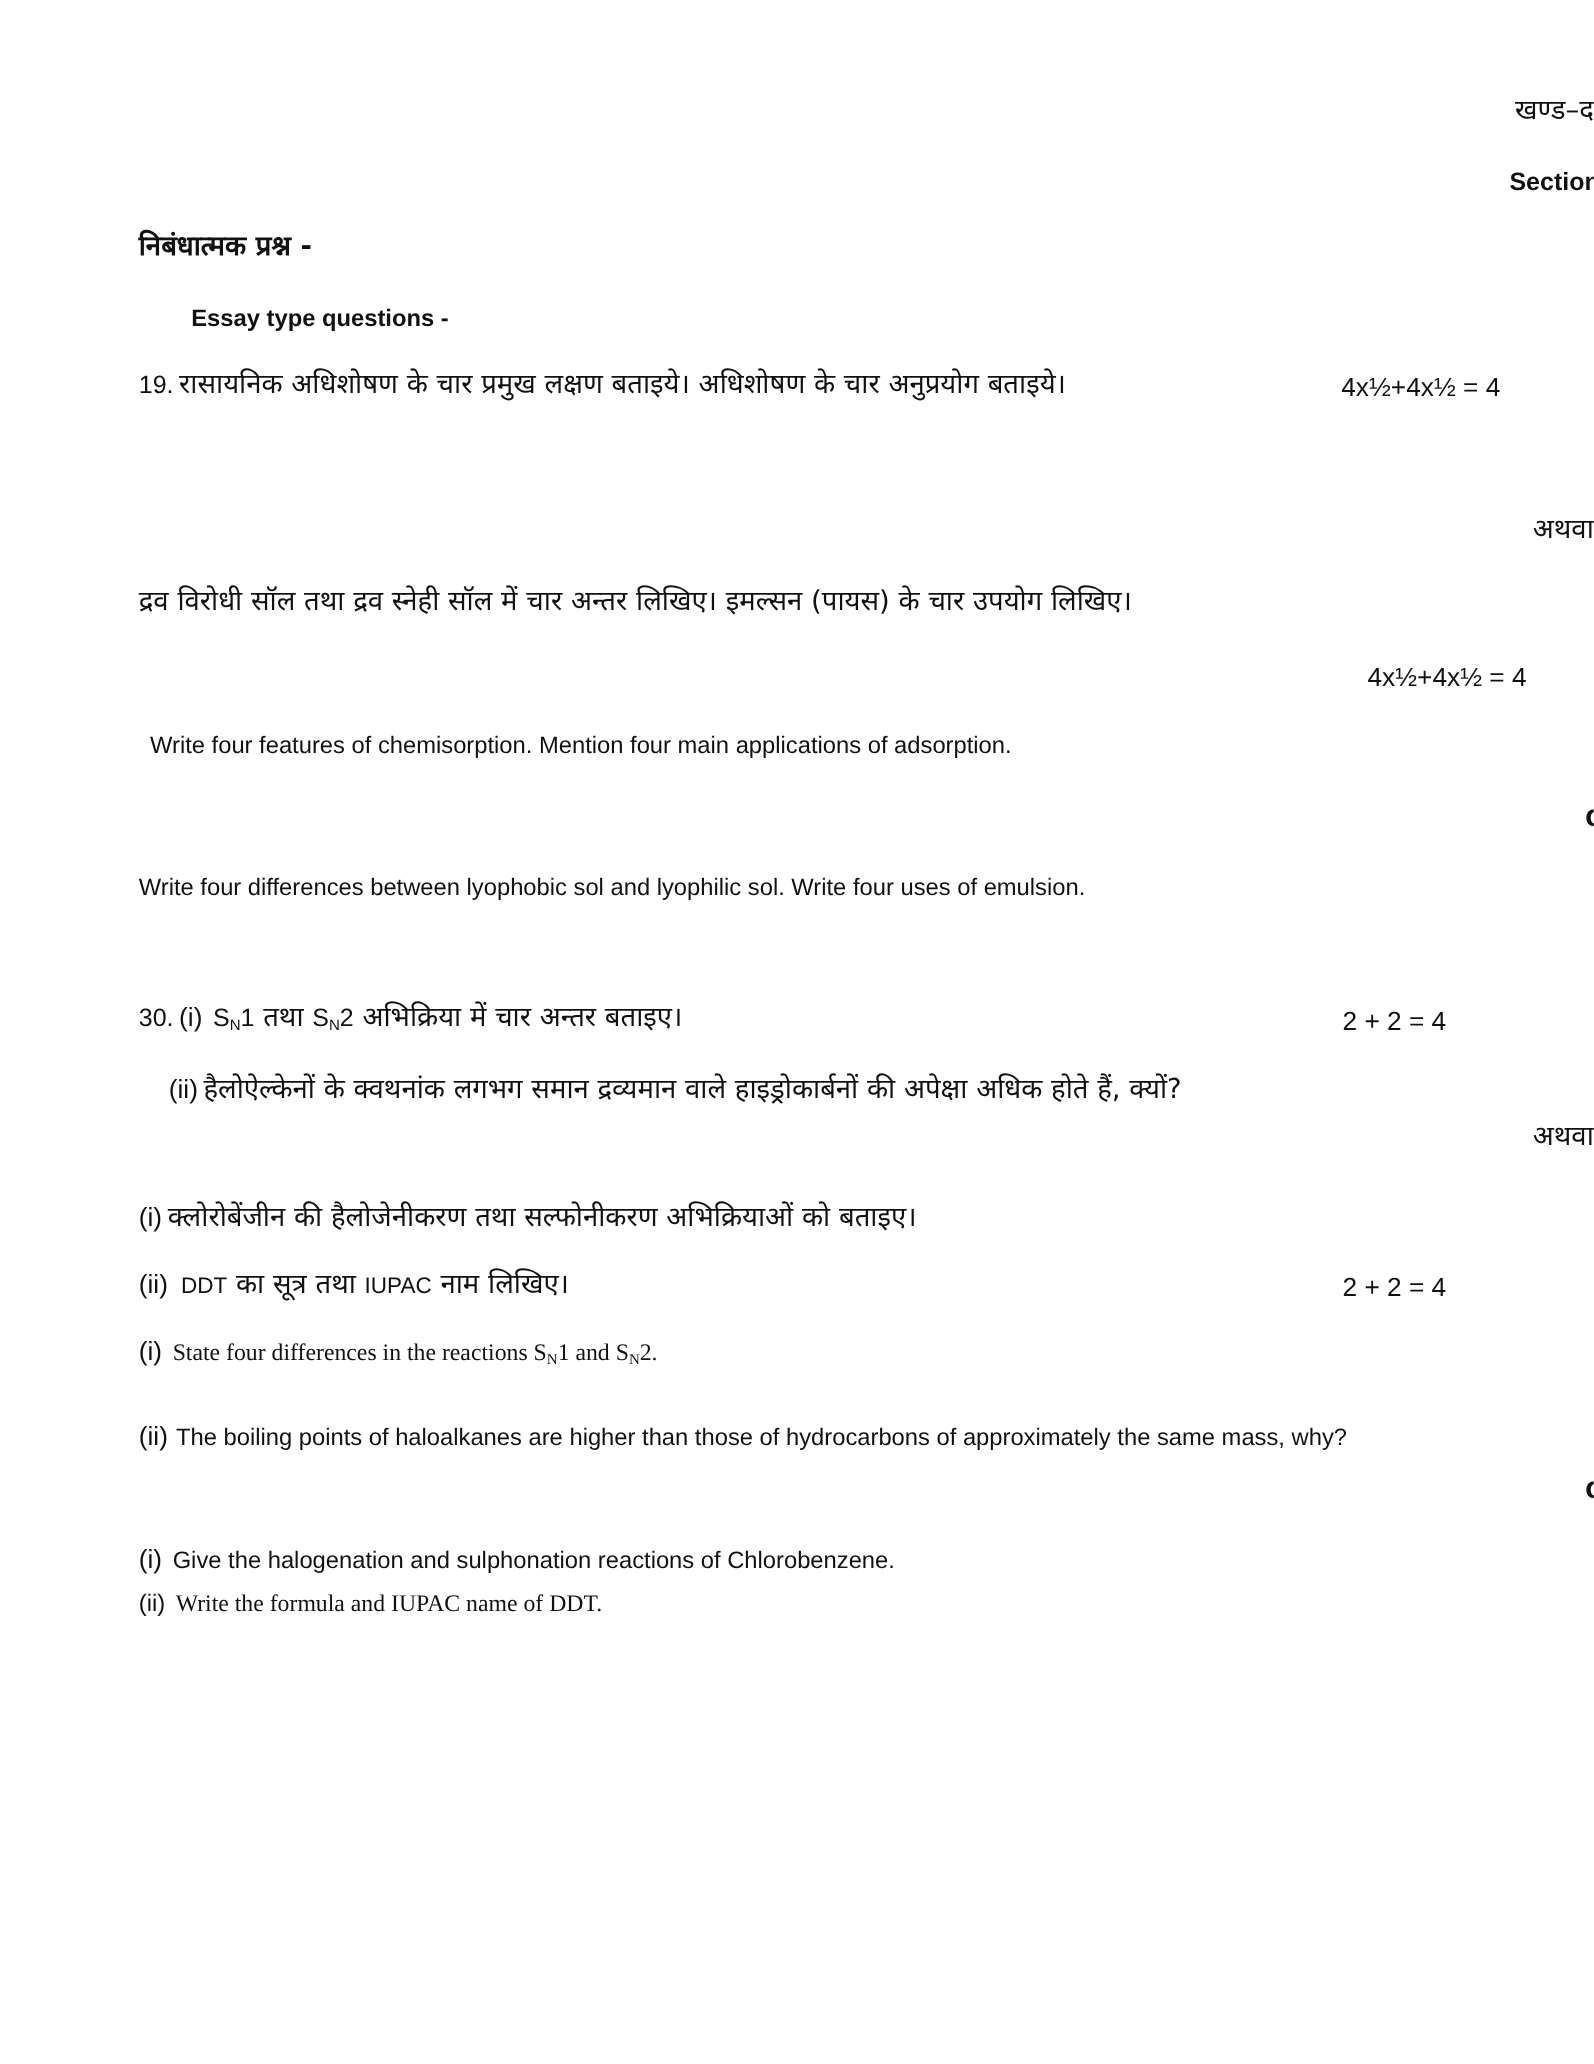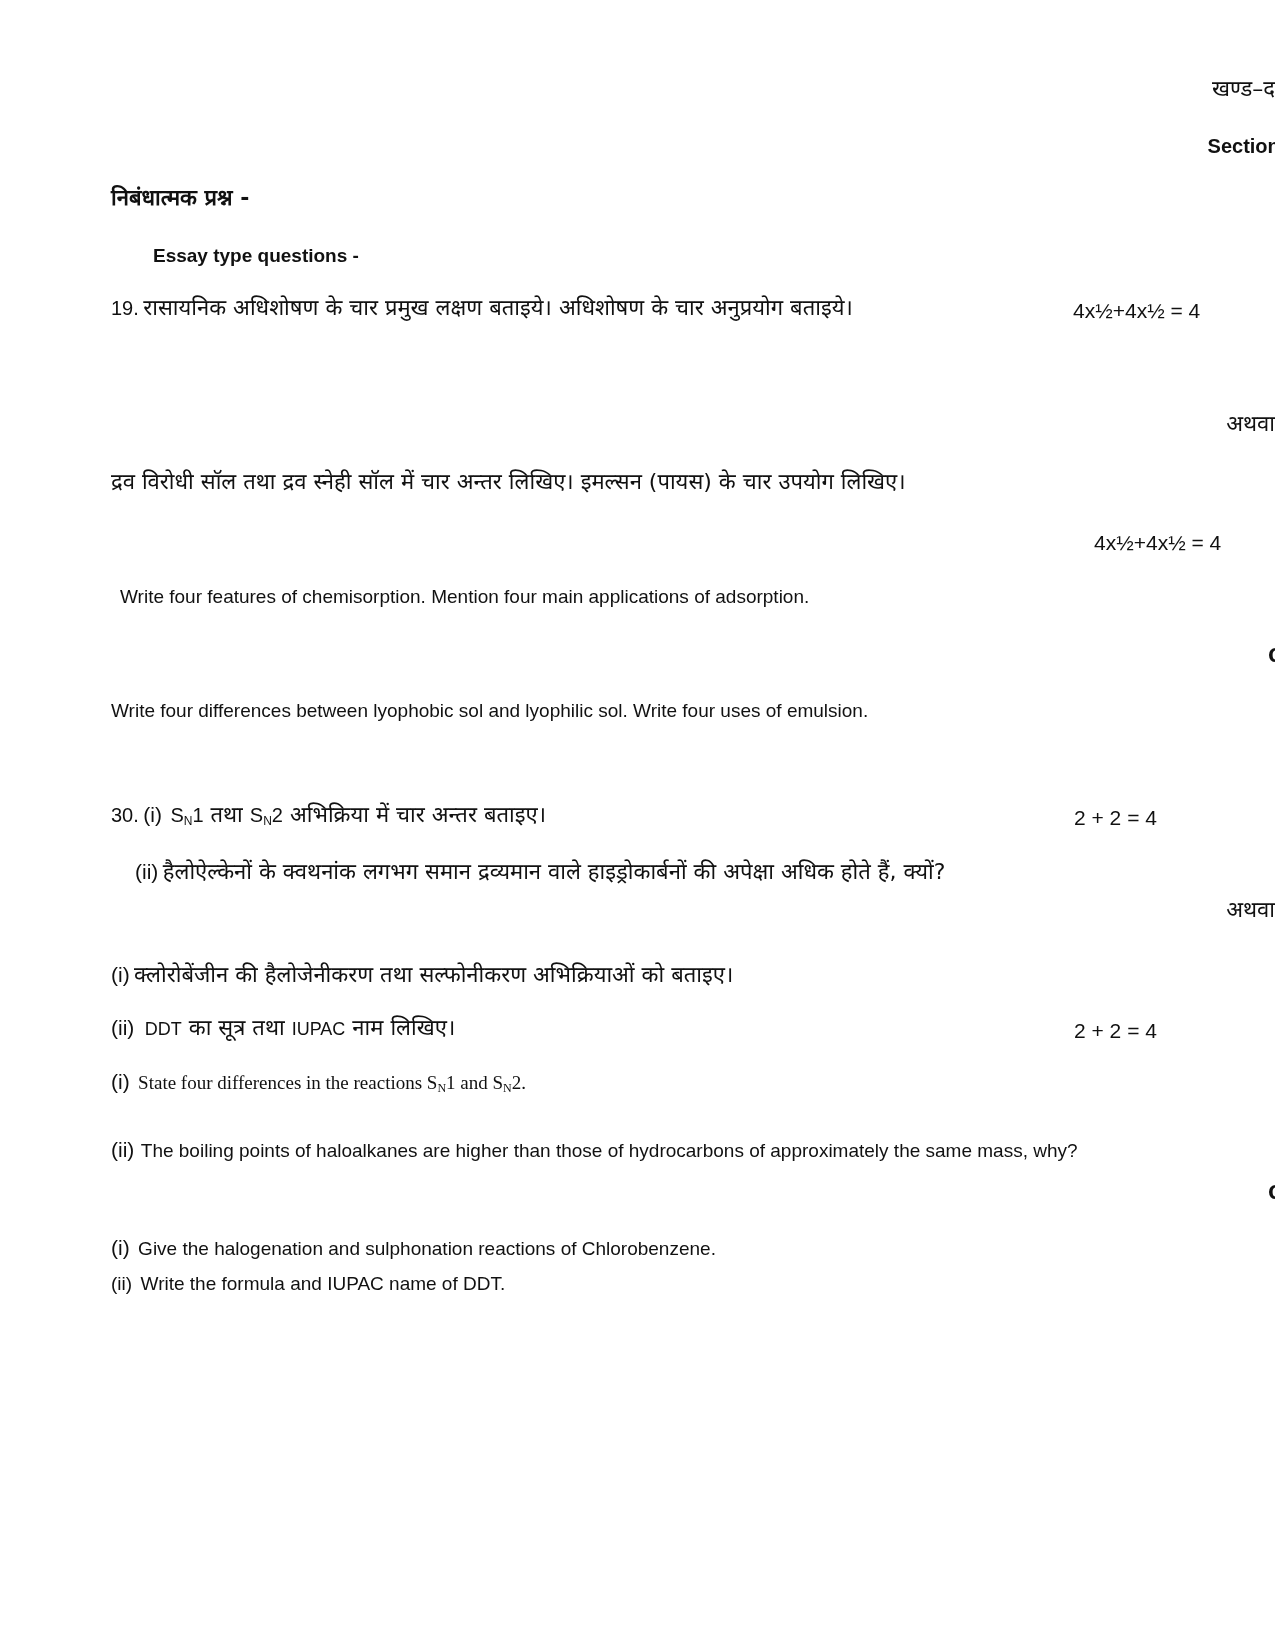--- a/index.html
+++ b/index.html
@@ -74,14 +74,14 @@
   <span class="en" style="margin-left:2px;">The boiling points of haloalkanes are higher than those of hydrocarbons of approximately the same mass, why?</span>
 </div>
 <div class="line center en or" style="top:1178px;">or</div>
 
 <div class="line" style="left:111px;top:1237px;">
   <span class="paren">(i)</span>
   <span class="en" style="margin-left:4px;">Give the halogenation and sulphonation reactions of Chlorobenzene.</span>
 </div>
 <div class="line" style="left:111px;top:1274px;">
   <span class="en">(ii)</span>
-  <span class="en" style="margin-left:4px;">Write the formula and IUPAC name of DDT.</span>
+  <span class="en" style="margin-left:4px;font-family:Liberation Serif, serif;">Write the formula and IUPAC name of DDT.</span>
 </div>
 
 </body></html>

